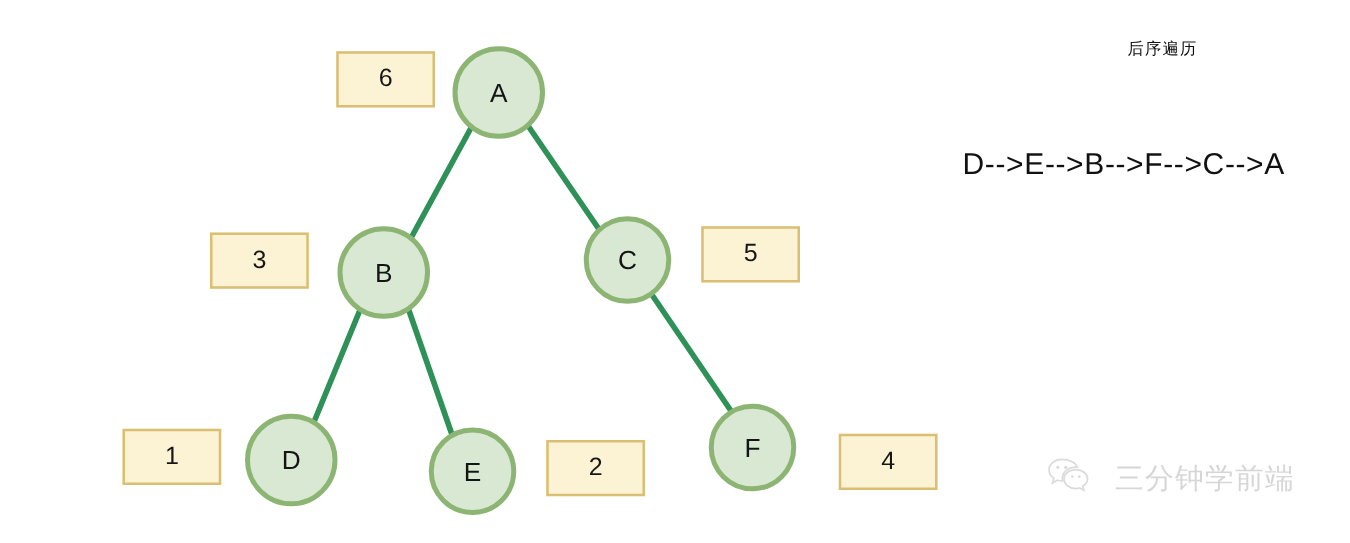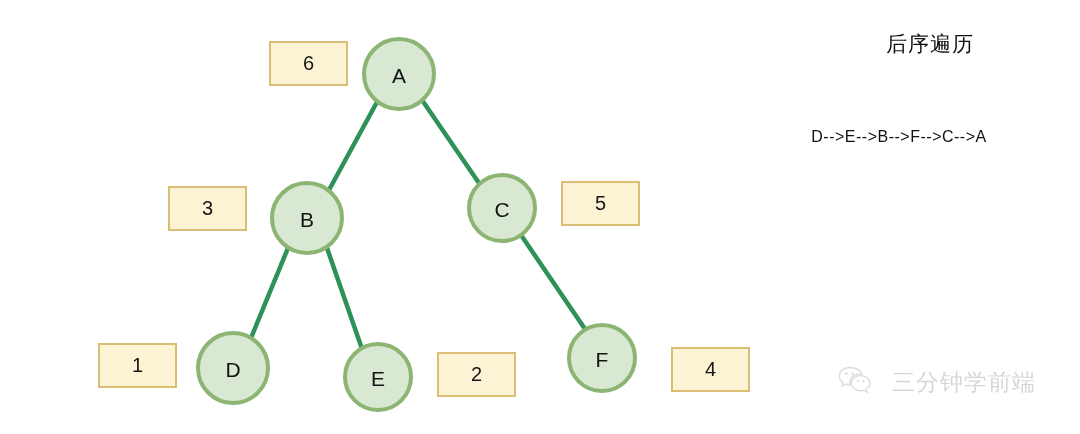--- a/index.html
+++ b/index.html
@@ -55,30 +55,30 @@
     font-family: "Liberation Sans", "DejaVu Sans", sans-serif;
   }
   #side-panel {
     position: absolute;
     left: 700px;
     top: 30px;
     width: 360px;
   }
   #panel-title {
     text-align: center;
-    font-size: 21px;
+    font-size: 13px;
     color: #111111;
     font-family: "Liberation Sans", "DejaVu Sans", sans-serif;
     letter-spacing: 1px;
     margin-left: 100px;
   }
   #panel-sequence {
     margin-top: 70px;
     text-align: center;
-    font-size: 16px;
+    font-size: 24px;
     color: #111111;
     font-family: "Liberation Sans", "DejaVu Sans", sans-serif;
     letter-spacing: 0.5px;
     margin-left: 38px;
   }
   #watermark {
     position: absolute;
     left: 838px;
     top: 366px;
     display: flex;

